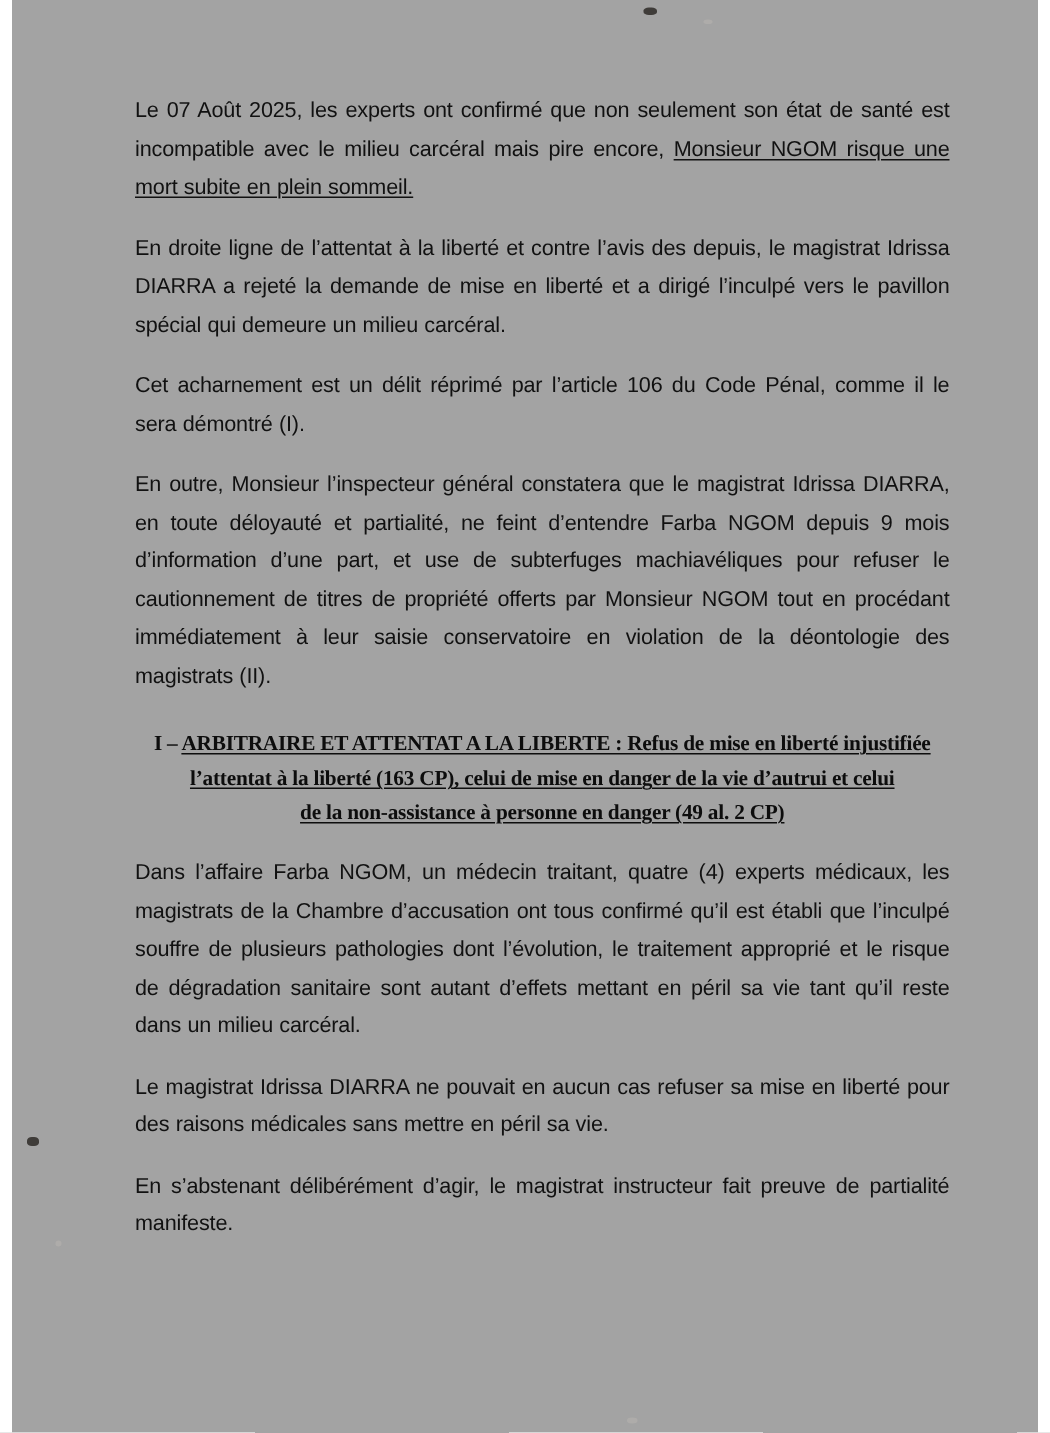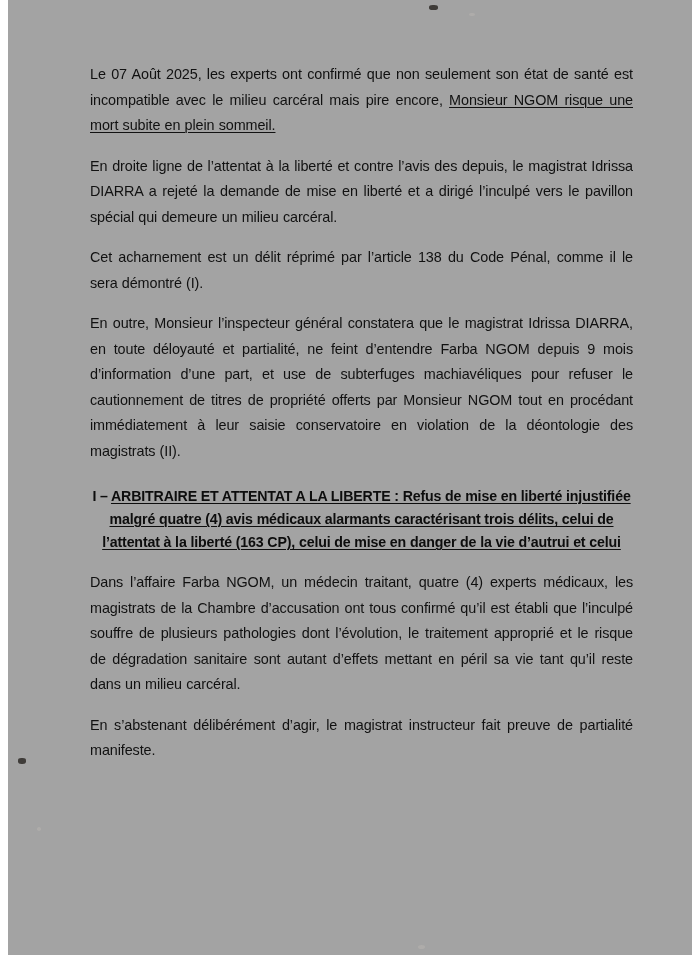--- a/index.html
+++ b/index.html
@@ -49,20 +49,21 @@
     padding-top: 6px;
   }
   p.heading-line {
     margin: 0;
     font-size: 14.2px;
     line-height: 23px;
     font-weight: bold;
     text-align: center;
     letter-spacing: -0.15px;
     color: #0d0d0d;
+    font-family: Liberation Serif, serif;
   }
   .heading-prefix {
     font-weight: bold;
   }
   .heading-underlined {
     text-decoration: underline;
     text-underline-offset: 2px;
     text-decoration-thickness: 1.2px;
   }
   
@@ -90,31 +91,32 @@
   <span class="speck" style="left:10px; top:758px; width:8px; height:6px;"></span>
   <span class="speck-faint" style="left:29px; top:827px; width:4px; height:4px;"></span>
   <span class="speck-faint" style="left:410px; top:945px; width:7px; height:4px;"></span>
 
   <div class="doc-body">
 
     <p class="para"><span>Le 07 Août 2025, les experts ont confirmé que non seulement son état de santé est incompatible avec le milieu carcéral mais pire encore, </span><span class="u">Monsieur NGOM risque une mort subite en plein sommeil.</span></p>
 
     <p class="para">En droite ligne de l’attentat à la liberté et contre l’avis des depuis, le magistrat Idrissa DIARRA a rejeté la demande de mise en liberté et a dirigé l’inculpé vers le pavillon spécial qui demeure un milieu carcéral.</p>
 
-    <p class="para">Cet acharnement est un délit réprimé par l’article 138 du Code Pénal, comme il le sera démontré (I).</p>
+    <p class="para">Cet acharnement est un délit réprimé par l’article 106 du Code Pénal, comme il le sera démontré (I).</p>
 
     <p class="para">En outre, Monsieur l’inspecteur général constatera que le magistrat Idrissa DIARRA, en toute déloyauté et partialité, ne feint d’entendre Farba NGOM depuis 9 mois d’information d’une part, et use de subterfuges machiavéliques pour refuser le cautionnement de titres de propriété offerts par Monsieur NGOM tout en procédant immédiatement à leur saisie conservatoire en violation de la déontologie des magistrats (II).</p>
 
     <div class="heading-block">
       <p class="heading-line"><span class="heading-prefix">I – </span><span class="heading-underlined">ARBITRAIRE ET ATTENTAT A LA LIBERTE : Refus de mise en liberté injustifiée</span></p>
-      <p class="heading-line"><span class="heading-underlined">malgré quatre (4) avis médicaux alarmants caractérisant trois délits, celui de</span></p>
       <p class="heading-line"><span class="heading-underlined">l’attentat à la liberté (163 CP), celui de mise en danger de la vie d’autrui et celui</span></p>
+      <p class="heading-line"><span class="heading-underlined">de la non-assistance à personne en danger (49 al. 2 CP)</span></p>
     </div>
 
     <p class="para">Dans l’affaire Farba NGOM, un médecin traitant, quatre (4) experts médicaux, les magistrats de la Chambre d’accusation ont tous confirmé qu’il est établi que l’inculpé souffre de plusieurs pathologies dont l’évolution, le traitement approprié et le risque de dégradation sanitaire sont autant d’effets mettant en péril sa vie tant qu’il reste dans un milieu carcéral.</p>
 
+    <p class="para">Le magistrat Idrissa DIARRA ne pouvait en aucun cas refuser sa mise en liberté pour des raisons médicales sans mettre en péril sa vie.</p>
 
 
 
     <p class="para">En s’abstenant délibérément d’agir, le magistrat instructeur fait preuve de partialité manifeste.</p>
 
   </div>
 </div>
 
 </body></html>

